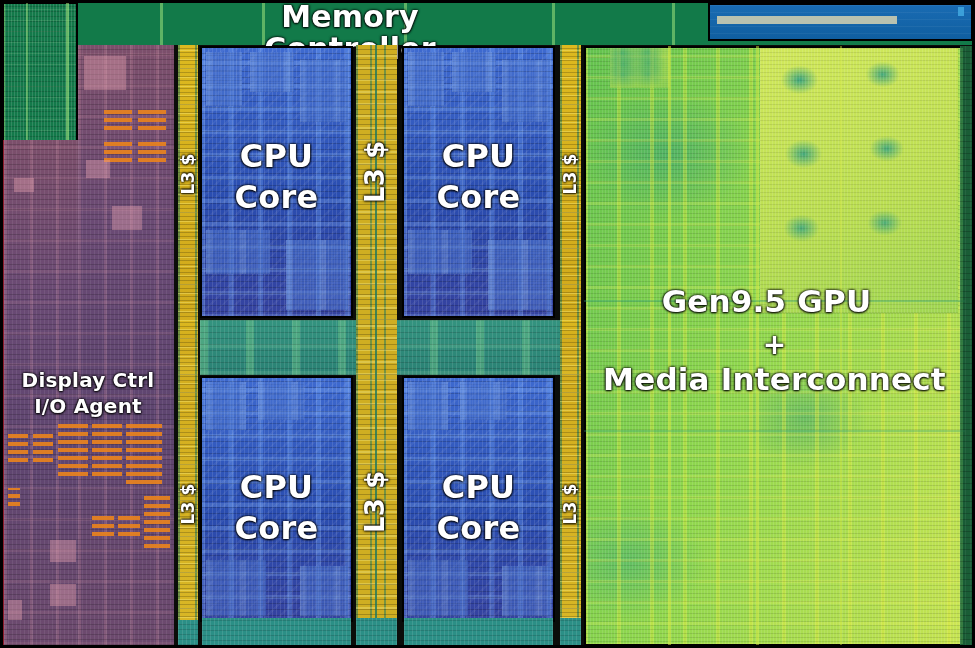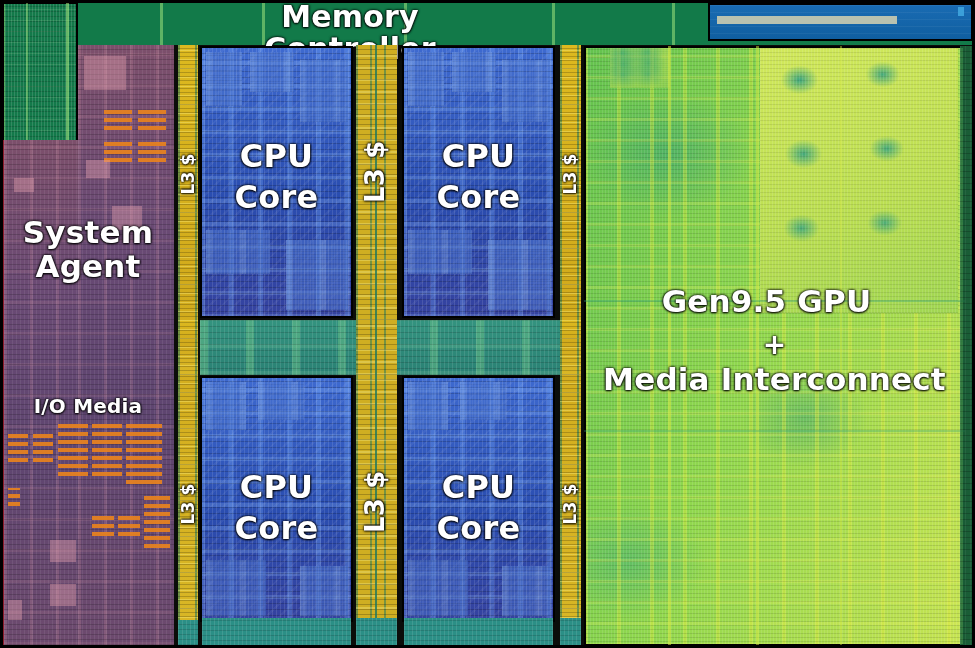--- a/index.html
+++ b/index.html
@@ -177,23 +177,22 @@
   <div class="orange-bank" style="left:92px;top:424px;width:30px;height:52px;"></div>
   <div class="orange-bank" style="left:126px;top:424px;width:36px;height:60px;"></div>
   <div class="orange-bank" style="left:92px;top:512px;width:22px;height:24px;"></div>
   <div class="orange-bank" style="left:118px;top:512px;width:22px;height:24px;"></div>
   <div class="orange-bank" style="left:144px;top:496px;width:26px;height:52px;"></div>
   <div class="orange-bank" style="left:8px;top:488px;width:12px;height:18px;"></div>
   <div class="pinkpatch" style="left:50px;top:540px;width:26px;height:22px;"></div>
   <div class="pinkpatch" style="left:50px;top:584px;width:26px;height:22px;"></div>
   <div class="pinkpatch" style="left:8px;top:600px;width:14px;height:20px;"></div>
 
-  <div class="lbl" style="left:0;top:215px;width:176px;font-size:31px;line-height:1.1;">System
-Agent</div>
-  <div class="lbl" style="left:0;top:396px;width:176px;font-size:20px;">I/O Media</div>
+  <div class="lbl" style="left:0;top:370px;width:176px;font-size:20px;">Display Ctrl</div>
+  <div class="lbl" style="left:0;top:396px;width:176px;font-size:20px;">I/O Agent</div>
 
   <div class="blk tex-gold" style="left:178px;top:45px;width:20px;height:600px;"></div>
   <div class="blk tex-teal" style="left:178px;top:620px;width:20px;height:25px;"></div>
   <div class="lbl vlbl" style="left:143px;top:165px;width:90px;font-size:17px;">L3 $</div>
   <div class="lbl vlbl" style="left:143px;top:495px;width:90px;font-size:17px;">L3 $</div>
 
   <div class="blk tex-blue edge" style="left:200px;top:46px;width:153px;height:272px;"></div>
   <div class="blk tex-blue-lite" style="left:206px;top:52px;width:36px;height:54px;opacity:.55;"></div>
   <div class="blk tex-blue-lite" style="left:250px;top:52px;width:44px;height:40px;opacity:.5;"></div>
   <div class="blk tex-blue-lite" style="left:300px;top:60px;width:48px;height:62px;opacity:.45;"></div>

